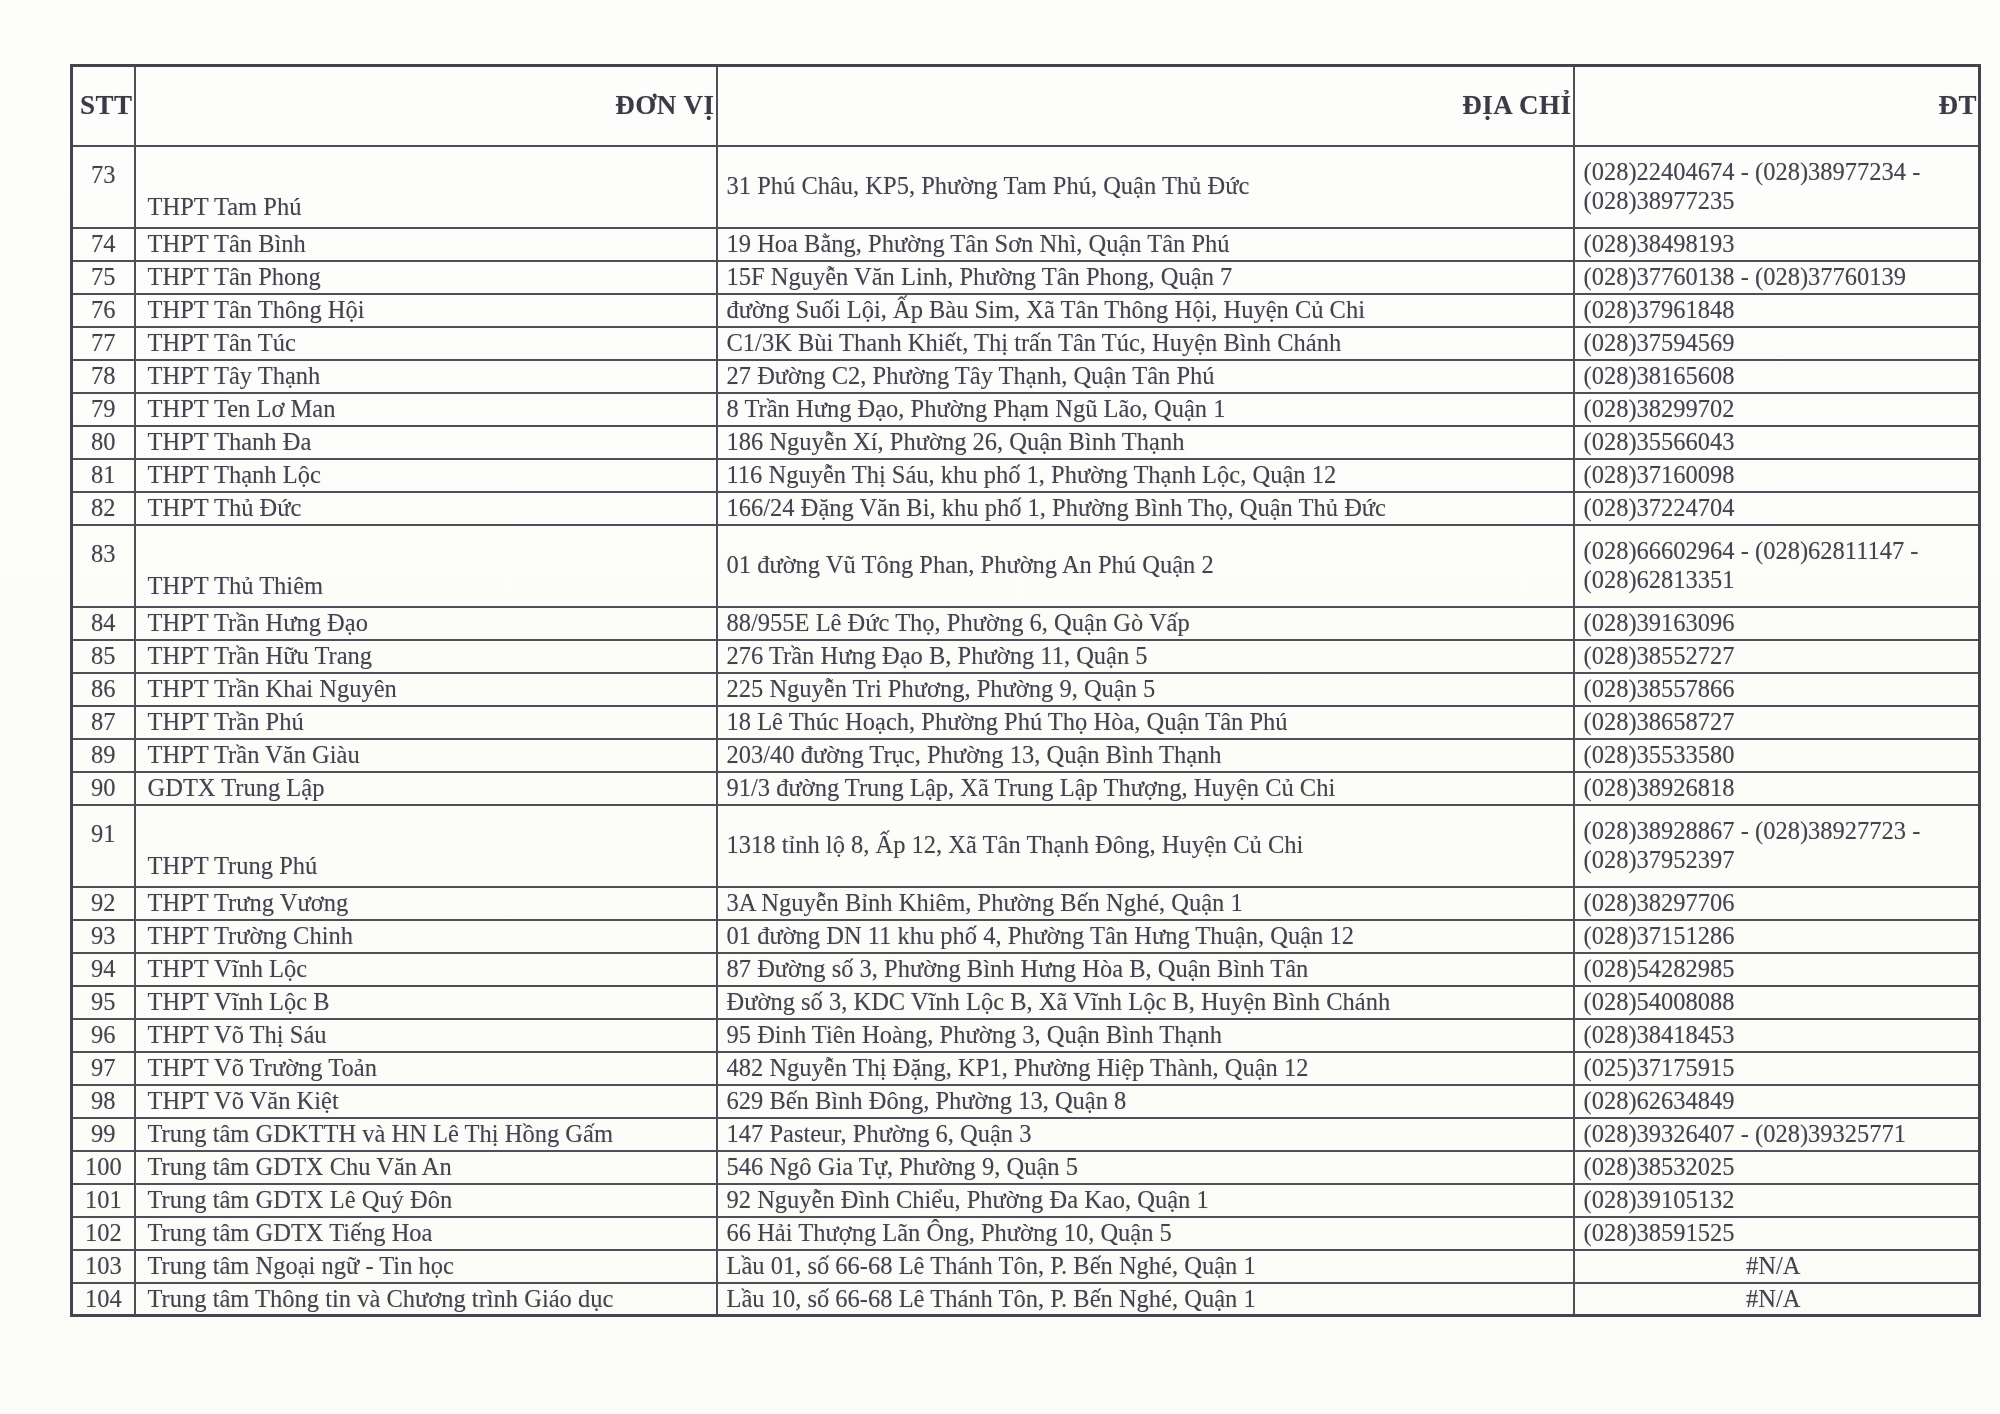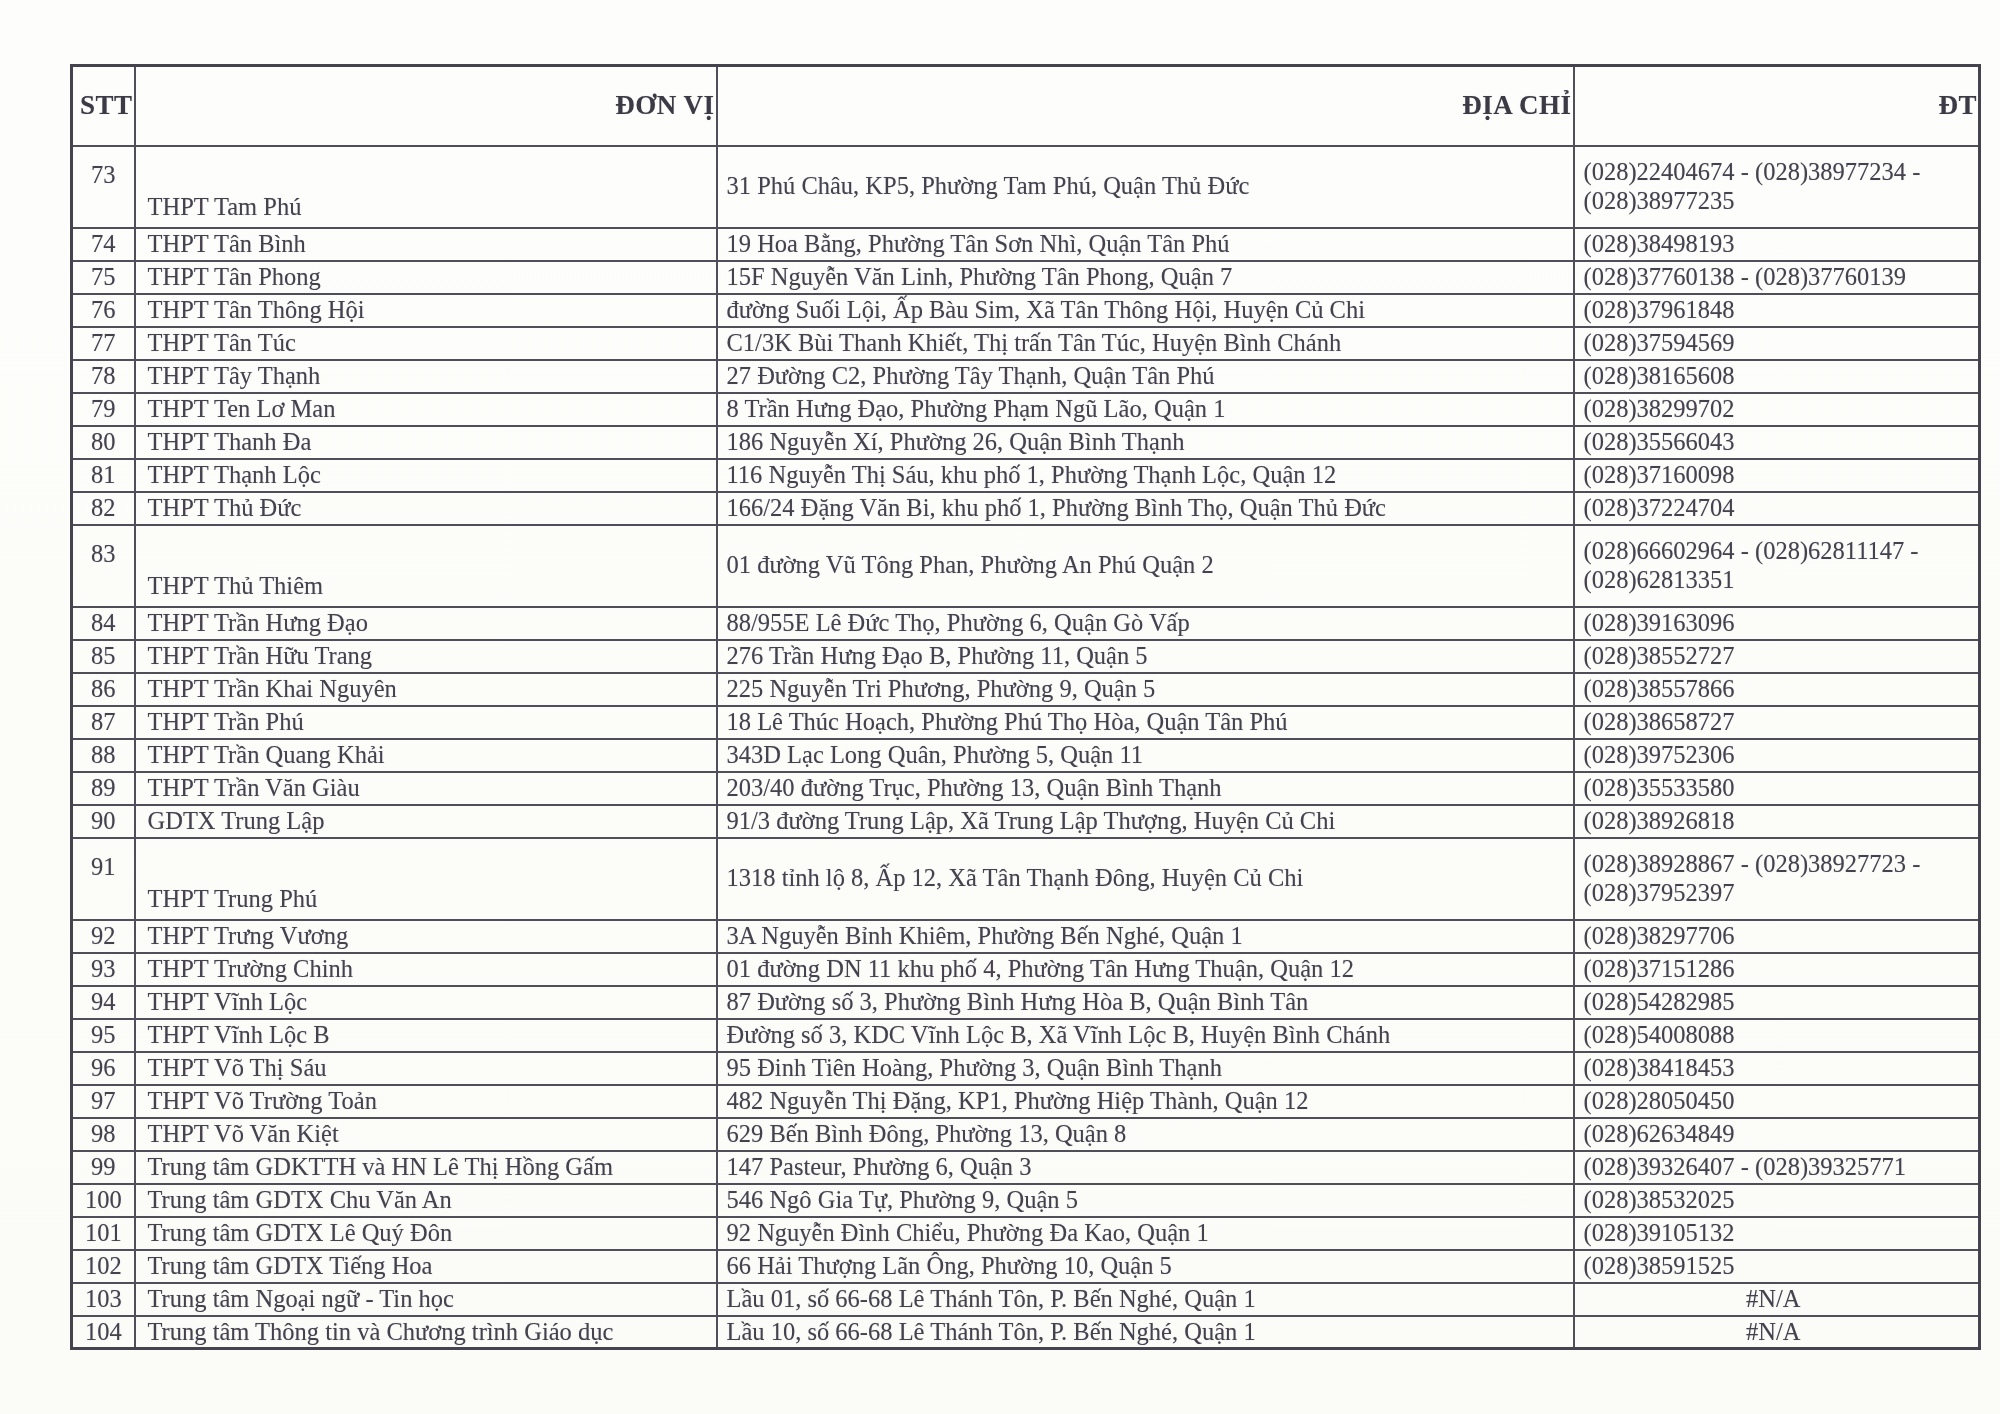--- a/index.html
+++ b/index.html
@@ -170,26 +170,20 @@
           <td class="addr">225 Nguyễn Tri Phương,  Phường 9, Quận 5</td>
           <td class="phone">(028)38557866</td>
         </tr>
         <tr>
           <td class="stt">87</td>
           <td class="name">THPT Trần Phú</td>
           <td class="addr">18 Lê Thúc Hoạch, Phường Phú Thọ Hòa, Quận Tân Phú</td>
           <td class="phone">(028)38658727</td>
         </tr>
         <tr>
-          <td class="stt">88</td>
-          <td class="name">THPT Trần Quang Khải</td>
-          <td class="addr">343D Lạc Long Quân, Phường 5, Quận 11</td>
-          <td class="phone">(028)39752306</td>
-        </tr>
-        <tr>
           <td class="stt">89</td>
           <td class="name">THPT Trần Văn Giàu</td>
           <td class="addr">203/40 đường Trục, Phường 13, Quận Bình Thạnh</td>
           <td class="phone">(028)35533580</td>
         </tr>
         <tr>
           <td class="stt">90</td>
           <td class="name">GDTX Trung Lập</td>
           <td class="addr">91/3 đường Trung Lập, Xã Trung Lập Thượng, Huyện Củ Chi</td>
           <td class="phone">(028)38926818</td>
@@ -227,21 +221,21 @@
         <tr>
           <td class="stt">96</td>
           <td class="name">THPT Võ Thị Sáu</td>
           <td class="addr">95 Đinh Tiên Hoàng, Phường 3, Quận Bình Thạnh</td>
           <td class="phone">(028)38418453</td>
         </tr>
         <tr>
           <td class="stt">97</td>
           <td class="name">THPT Võ Trường Toản</td>
           <td class="addr">482 Nguyễn Thị Đặng, KP1, Phường Hiệp Thành, Quận 12</td>
-          <td class="phone">(028)28050450</td>
+          <td class="phone">(025)37175915</td>
         </tr>
         <tr>
           <td class="stt">98</td>
           <td class="name">THPT Võ Văn Kiệt</td>
           <td class="addr">629 Bến Bình Đông, Phường 13, Quận 8</td>
           <td class="phone">(028)62634849</td>
         </tr>
         <tr>
           <td class="stt">99</td>
           <td class="name">Trung tâm GDKTTH và HN Lê Thị Hồng Gấm</td>

